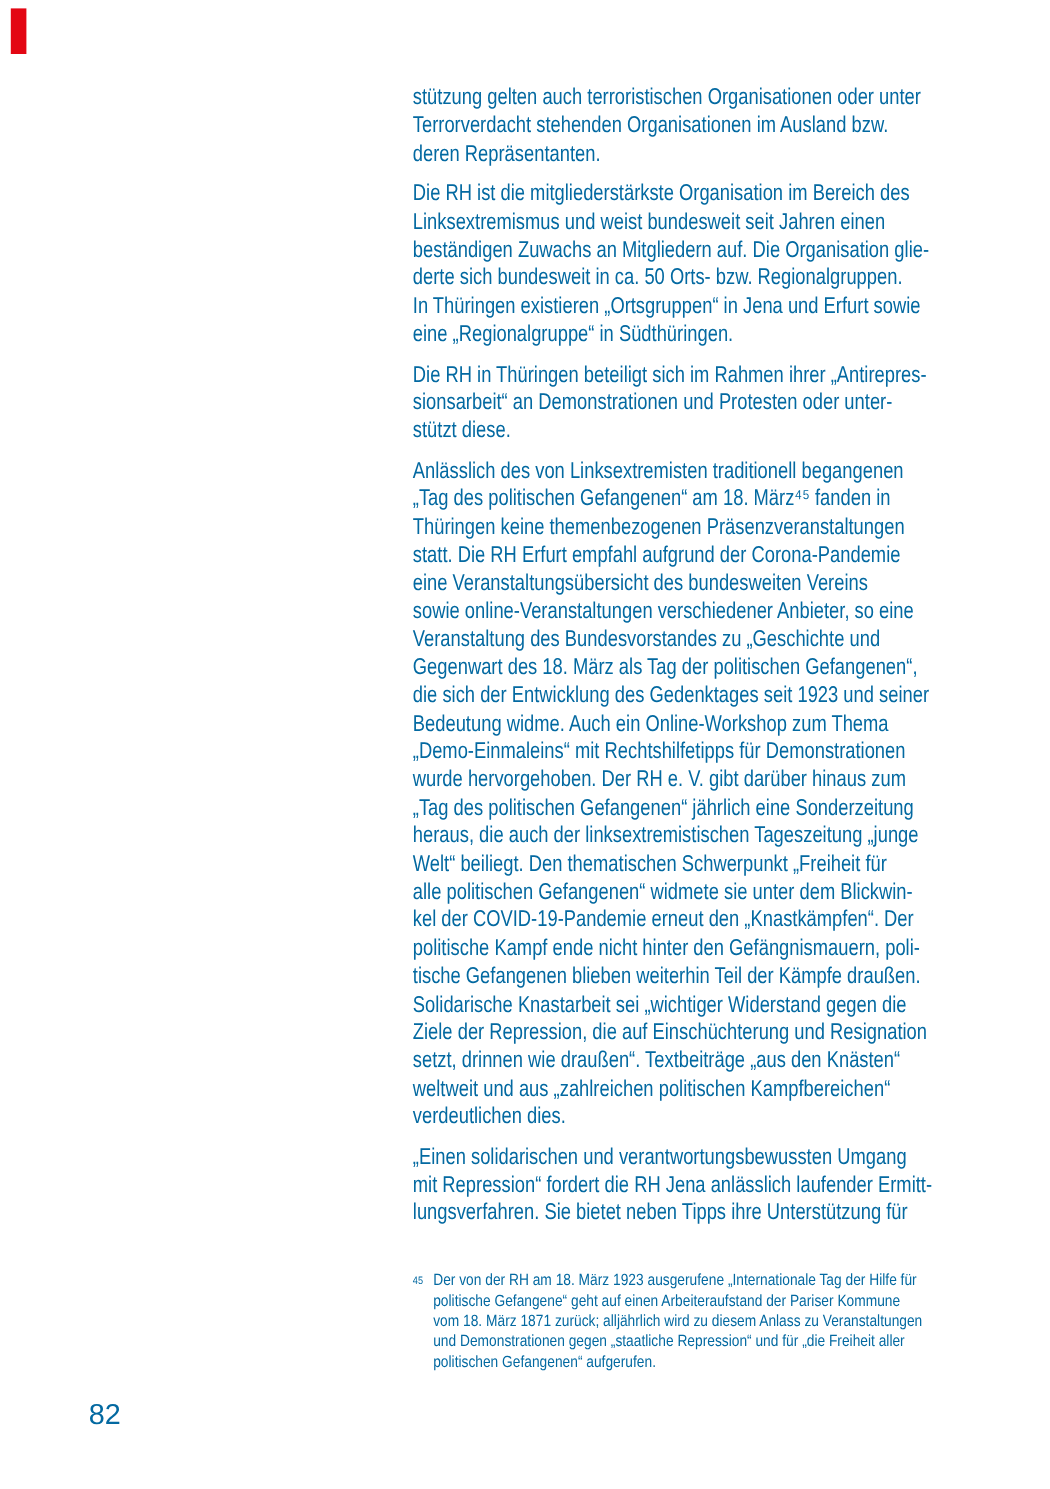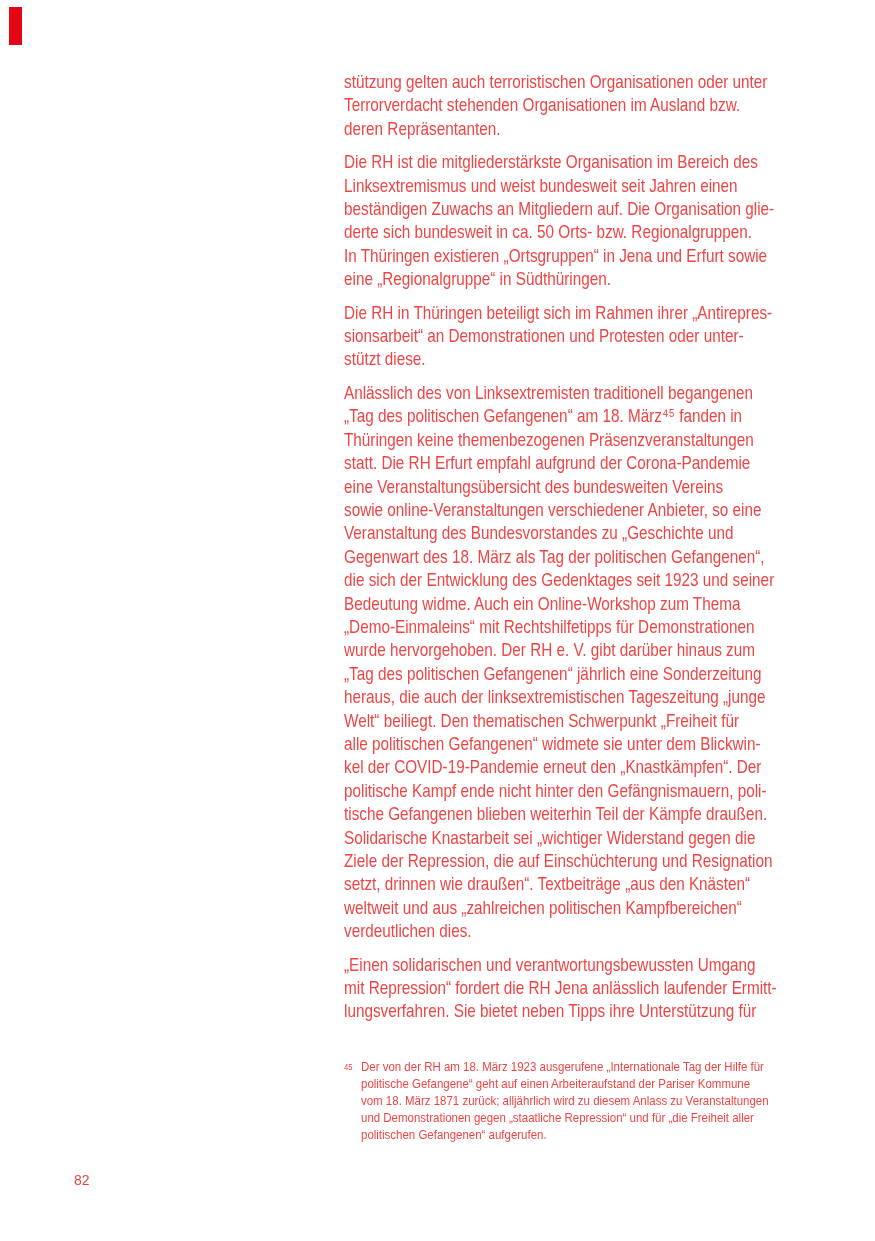--- a/index.html
+++ b/index.html
@@ -61,28 +61,28 @@
   }
   .fn-text {
     font-size: 13.5px;
     line-height: 17px;
     white-space: pre-line;
   }
   .page-number {
     position: absolute;
     left: 74px;
     top: 1169px;
-    font-size: 14px;
+    font-size: 24px;
     line-height: 22px;
   }
 </style>
 </head>
 <body>
 
-<div class="page" style="background: rgb(255, 255, 255); color: #ef4444;">
+<div class="page" style="background: rgb(255, 255, 255); color: #0369a1;">
 
   <div class="chapter-tab" style="background: rgb(227, 6, 19);"></div>
 
   <div class="body-text">
       <p>stützung gelten auch terroristischen Organisationen oder unter
 Terrorverdacht stehenden Organisationen im Ausland bzw.
 deren Repräsentanten.</p>
       <p>Die RH ist die mitgliederstärkste Organisation im Bereich des
 Linksextremismus und weist bundesweit seit Jahren einen
 beständigen Zuwachs an Mitgliedern auf. Die Organisation glie-

